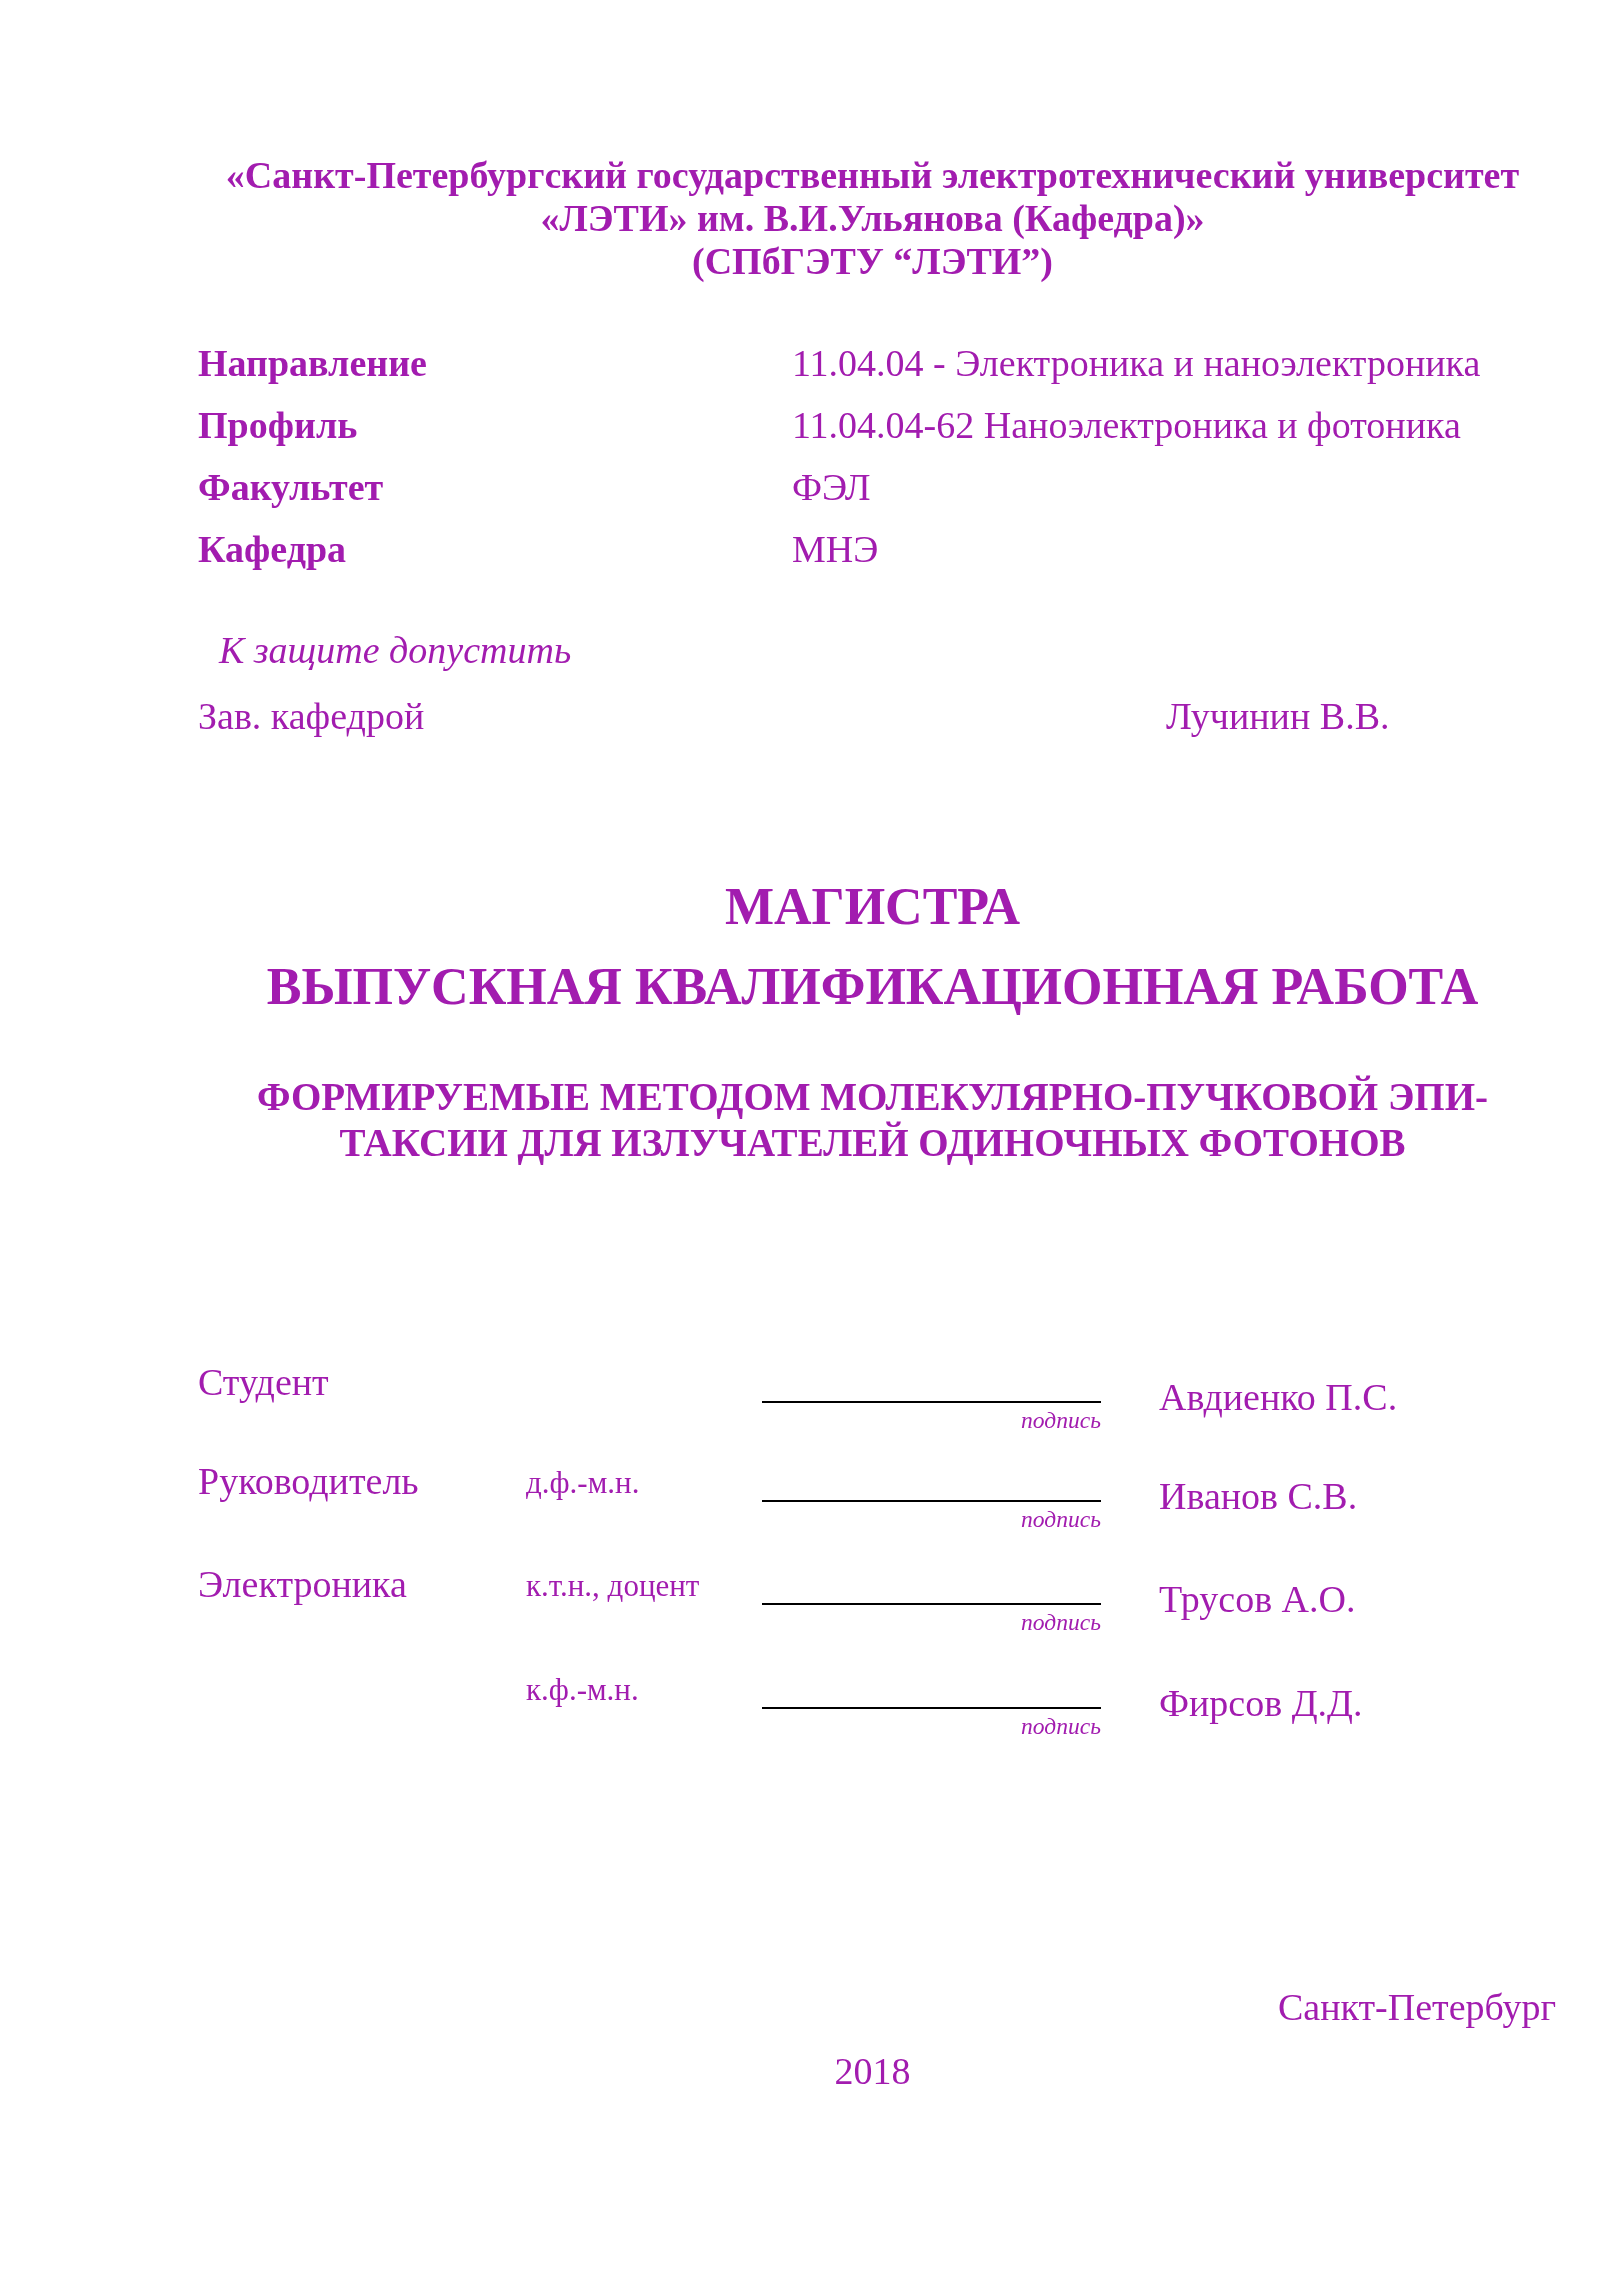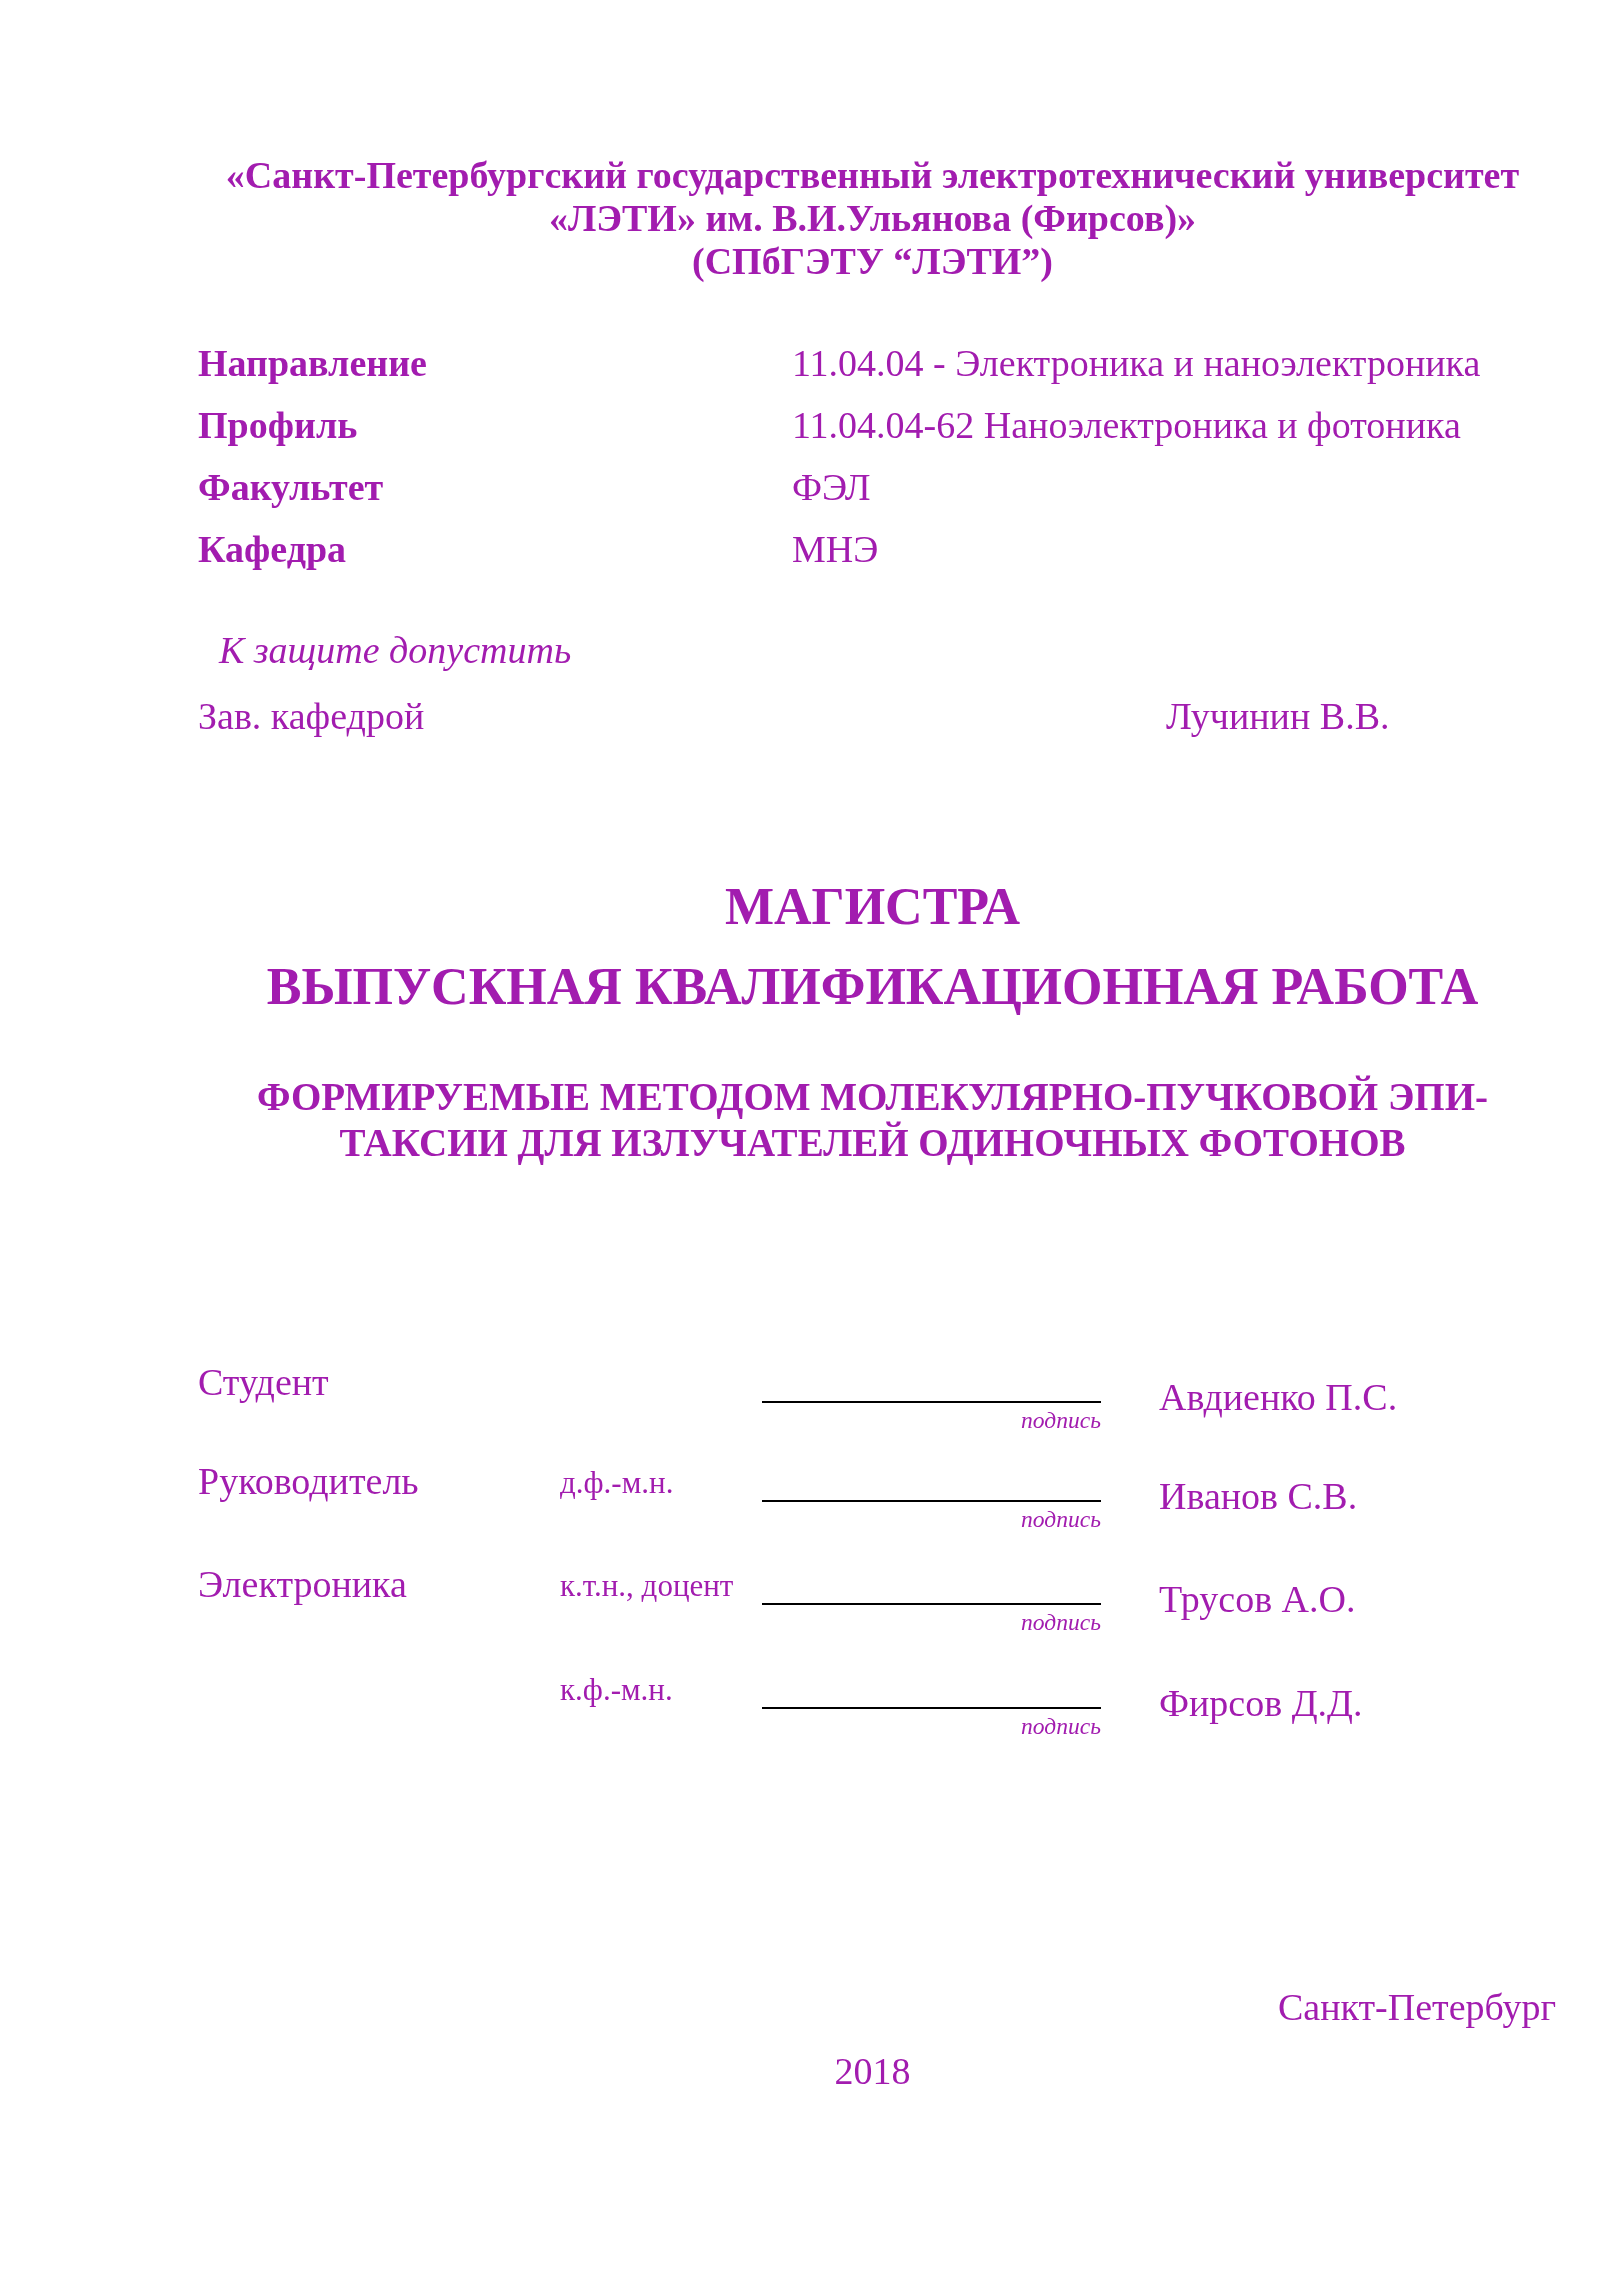--- a/index.html
+++ b/index.html
@@ -74,21 +74,21 @@
     font-weight: bold;
     line-height: 46px;
     white-space: nowrap;
   }
 
   .sig-row {
     left: 198px; width: 1349px; height: 88px;
     font-size: 38px;
   }
   .sig-row .role   { position: absolute; left: 0;      top: 0; }
-  .sig-row .degree { position: absolute; left: 362px;  top: 6.3px; font-size: 31px; }
+  .sig-row .degree { position: absolute; left: 328px;  top: 6.3px; font-size: 31px; }
   .sig-row .sig-line {
     position: absolute; left: 564px; top: 0;
     width: 339px; height: 41px;
     border-bottom: 2.4px solid #000000;
   }
   .sig-row .sig-caption {
     position: absolute; left: 564px; top: 47px;
     width: 339px;
     text-align: right;
     font-size: 23.6px;
@@ -99,21 +99,21 @@
   .footer-city { top: 1985px; left: 207px; width: 1349px; text-align: right; font-size: 38px; }
   .footer-year { top: 2049px; left: 198px; width: 1349px; text-align: center; font-size: 38px; }
 </style>
 </head>
 <body>
 
 <div class="page">
 
   <div class="abs header-block">
     <div>«Санкт-Петербургский государственный электротехнический университет</div>
-    <div>«ЛЭТИ» им. В.И.Ульянова (Фирсов)»</div>
+    <div>«ЛЭТИ» им. В.И.Ульянова (Кафедра)»</div>
     <div>(СПбГЭТУ “ЛЭТИ”)</div>
   </div>
 
   <div class="abs details-block">
     <div class="details-row">
       <div class="details-label">Направление</div>
       <div class="details-value">11.04.04 - Электроника и наноэлектроника</div>
     </div>
     <div class="details-row">
       <div class="details-label">Профиль</div>

